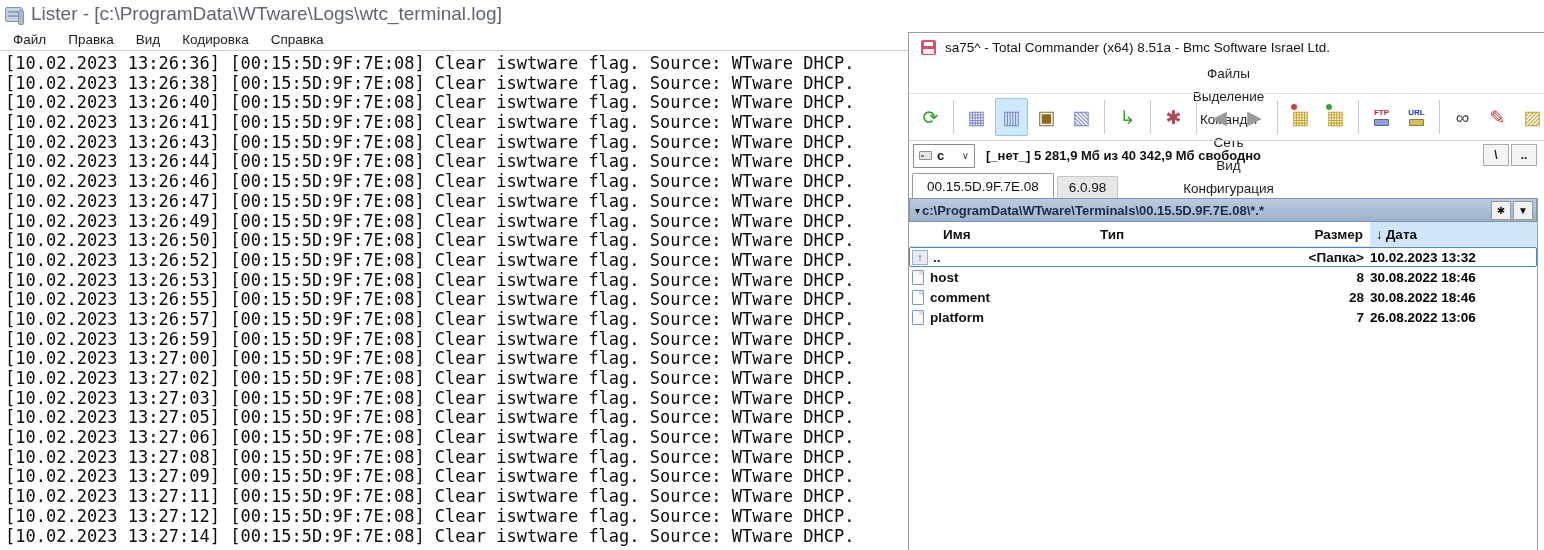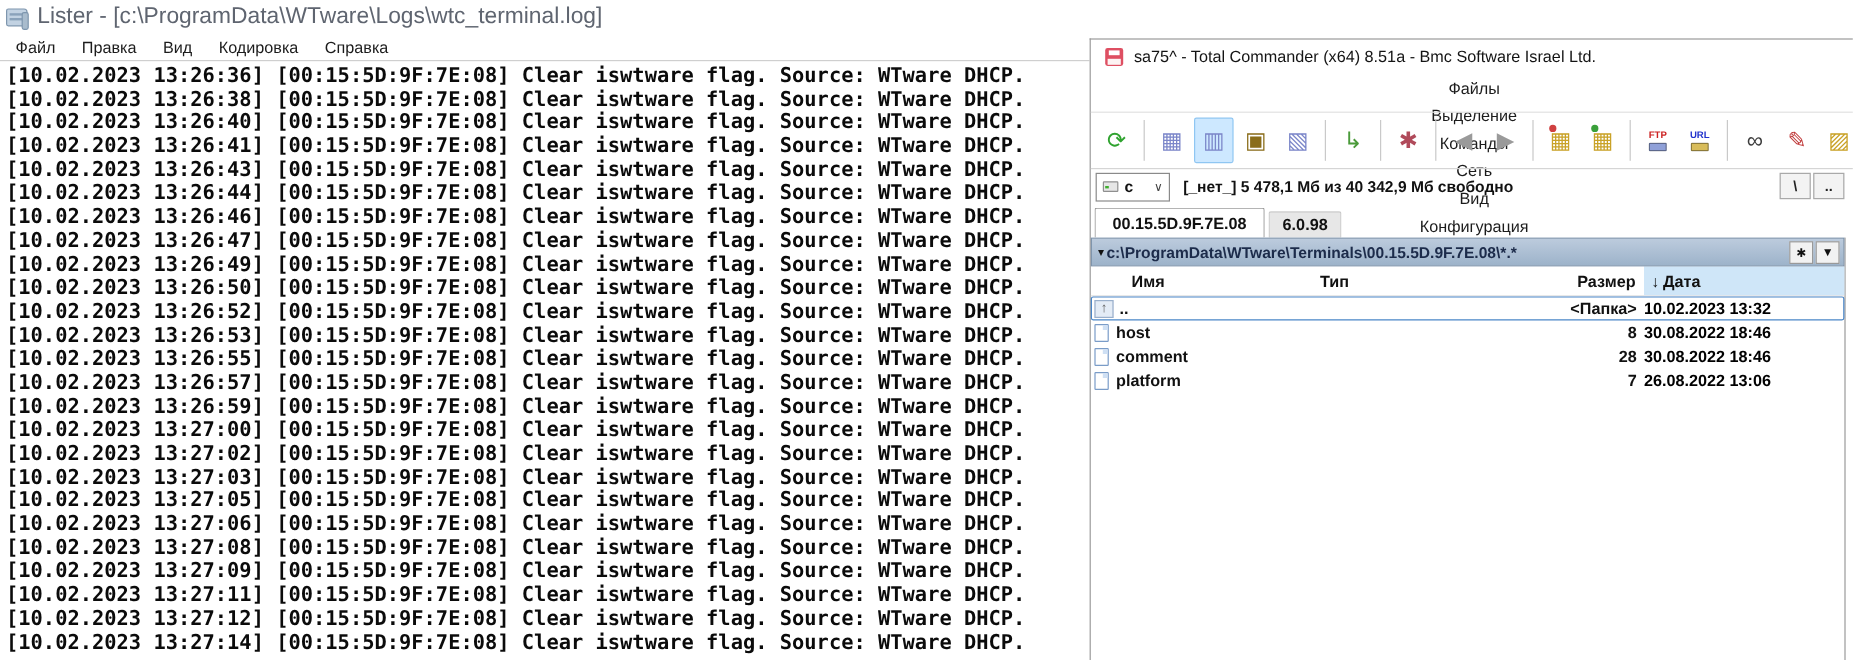--- a/index.html
+++ b/index.html
@@ -8,21 +8,21 @@
 
   
   .lister { position:absolute; left:0; top:0; width:908px; height:550px; background:#fff; }
   .l-titlebar { height:28px; display:flex; align-items:center; padding-left:5px; gap:8px; }
   .scroll-ico { width:18px; height:15px; background:#c2d2e2; border:1px solid #7e96ae; border-radius:2px 3px 2px 2px; position:relative; }
   .scroll-ico::before { content:""; position:absolute; left:2px; top:3px; width:11px; height:2px; background:#8aa2ba; box-shadow:0 4px 0 #8aa2ba; }
   .scroll-ico::after { content:""; position:absolute; right:-2px; top:2px; width:4px; height:13px; background:#a9bccd; border:1px solid #7e96ae; border-radius:2px; }
   .l-title { color:#5f6570; font-size:19px; }
   .l-menubar { height:23px; display:flex; align-items:center; border-bottom:1px solid #cfcfcf; padding-left:2px; }
   .menu-item { font-size:13.5px; color:#1c1c1c; padding:2px 11px; white-space:nowrap;text-align:right; }
-  .log { padding:3px 0 0 5px; font-family:"DejaVu Sans Mono", monospace; font-weight:bold;
+  .log { padding:3px 0 0 5px; font-family:"DejaVu Sans Mono", monospace; font-weight:normal;
          font-size:17px; line-height:19.7px; color:#0b0b0b; white-space:pre; }
   .log-line { height:19.7px; }
 
   
   .tc { position:absolute; left:908px; top:32px; width:636px; height:518px; background:#fff;
         border-left:1px solid #9b9b9b; border-top:1px solid #9b9b9b; display:flex; flex-direction:column; }
   .t-titlebar { height:29px; display:flex; align-items:center; gap:9px; padding-left:12px; }
   .floppy-ico { width:15px; height:15px; background:#de4f62; border-radius:2px; position:relative; }
   .floppy-ico::before { content:""; position:absolute; left:3px; top:2px; width:9px; height:4px; background:#fff; }
   .floppy-ico::after { content:""; position:absolute; left:2px; bottom:1px; width:11px; height:5px; background:#fdf3f3; }
@@ -48,21 +48,21 @@
   .hdd-ico::after { content:""; position:absolute; left:1px; top:3px; width:3px; height:2px; background:#3fae2f; }
   .drive-letter { font-weight:bold; font-size:13px; color:#111; }
   .combo-chevron { margin-left:auto; font-size:10px; color:#444; }
   .drive-info { margin-left:11px; font-weight:bold; font-size:13px; color:#111; white-space:nowrap; }
   .dbtn { position:absolute; top:3px; width:26px; height:22px; background:#f3f3f3; border:1px solid #a9a9a9;
           display:flex; align-items:center; justify-content:center; font-weight:bold; font-size:12px; color:#222; }
   .dbtn.root { left:574px; }
   .dbtn.up { left:602px; }
 
   .tabbar { height:28px; display:flex; align-items:flex-end; padding-left:3px; flex-shrink:0; }
-  .tab { font-weight:bold; font-size:13.5px; color:#111; white-space:nowrap;margin-top:44px; }
+  .tab { font-weight:normal; font-size:13.5px; color:#111; white-space:nowrap;margin-top:44px; }
   .tab.active { background:#fff; border:1px solid #9b9b9b; border-bottom:none; border-radius:2px 2px 0 0; padding:5px 14px 4px; }
   .tab.inactive { background:#e7e7e7; border:1px solid #c6c6c6; border-bottom:none; border-radius:2px 2px 0 0;
                   padding:3px 11px 3px; margin-left:3px; }
 
   .panel { width:629px; border-right:1px solid #9b9b9b; display:flex; flex-direction:column; flex:1; }
   .pathbar { height:24px; background:linear-gradient(#bccbdd,#9db3ca); border:1px solid #7f95ad;
              display:flex; align-items:center; padding-left:5px; position:relative; flex-shrink:0; }
   .path-arrow { font-size:10px; color:#111; margin-right:2px; }
   .path-text { font-weight:bold; font-size:13px; color:#1c2b4a; white-space:nowrap; }
   .pbtn { position:absolute; top:2px; width:20px; height:19px; background:#f2f2f2; border:1px solid #999;
@@ -186,21 +186,21 @@
         <span class="tglyph" style="color: rgb(201, 162, 39);">▨</span>
       </div>
     </div>
 
   <div class="drivebar">
     <div class="drive-combo">
       <span class="hdd-ico"></span>
       <span class="drive-letter">c</span>
       <span class="combo-chevron">∨</span>
     </div>
-    <span class="drive-info">[_нет_] 5 478,1 Мб из 40 342,9 Мб свободно</span>
+    <span class="drive-info">[_нет_] 5 281,9 Мб из 40 342,9 Мб свободно</span>
     <div class="dbtn root">\</div>
     <div class="dbtn up">..</div>
   </div>
 
   <div class="tabbar" id="tc-tabs">
       <div class="tab active">00.15.5D.9F.7E.08</div>
       <div class="tab inactive">6.0.98</div>
     </div>
 
   <div class="panel">

